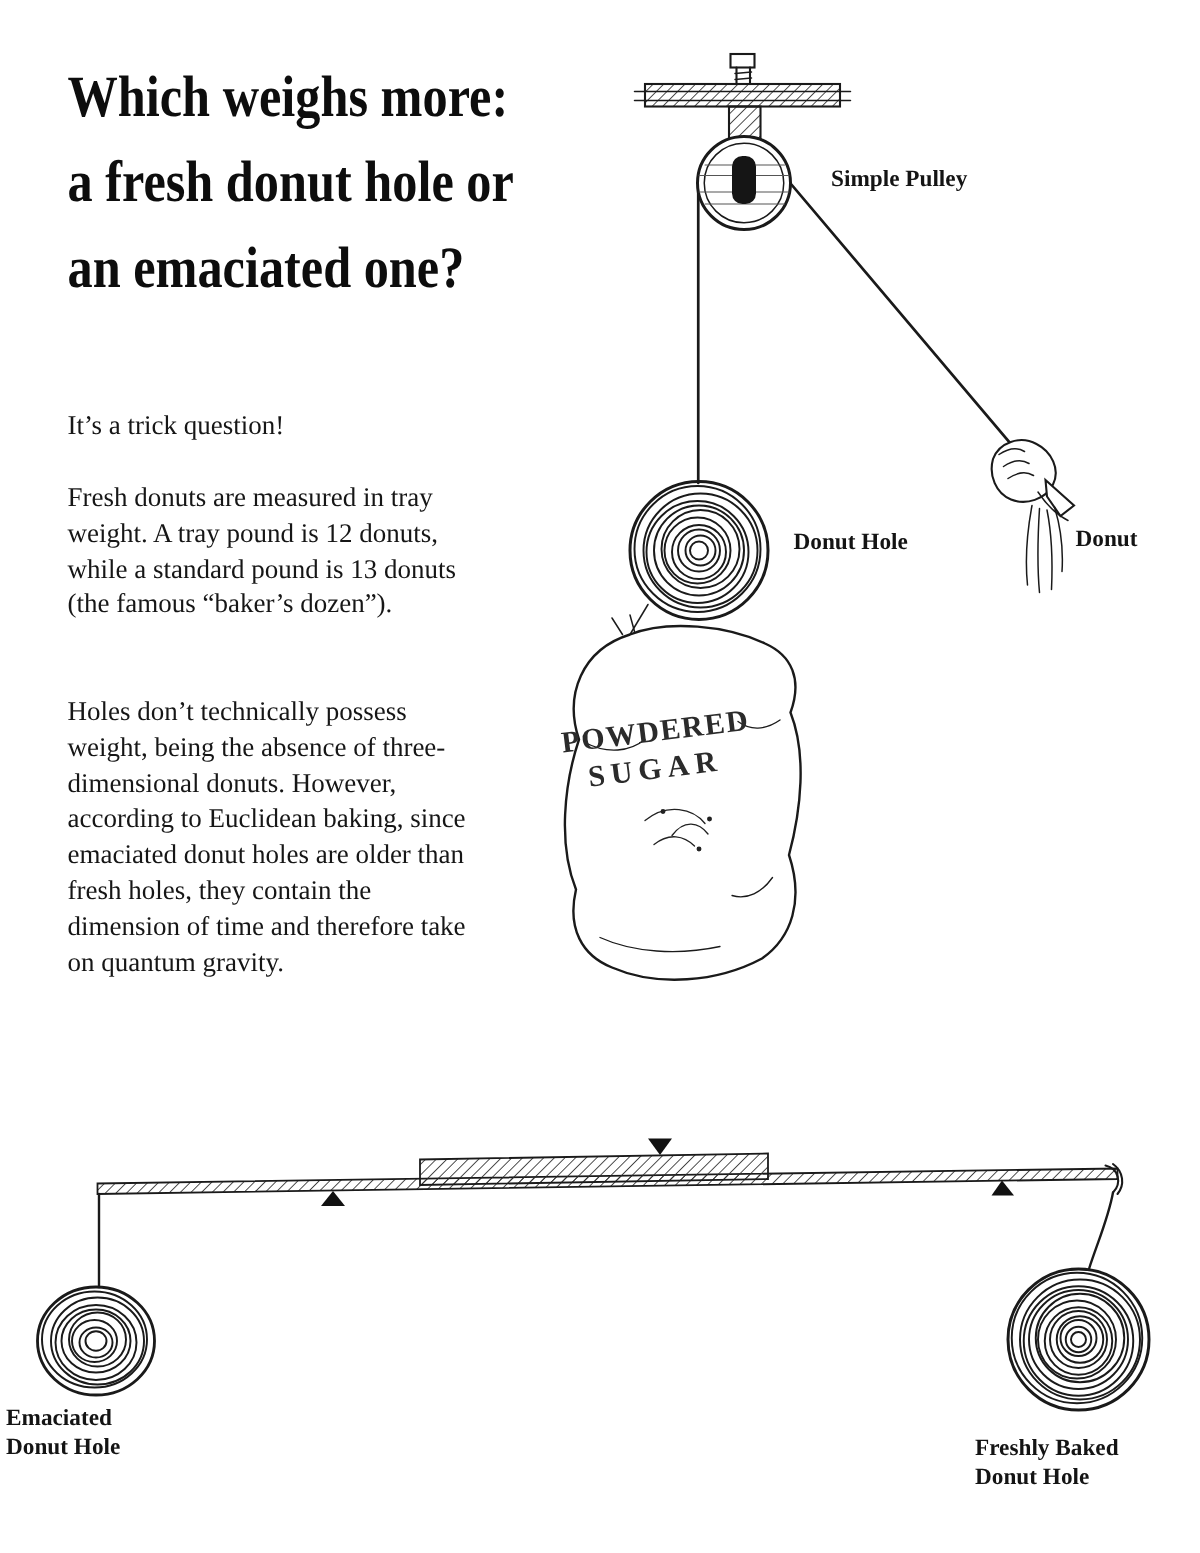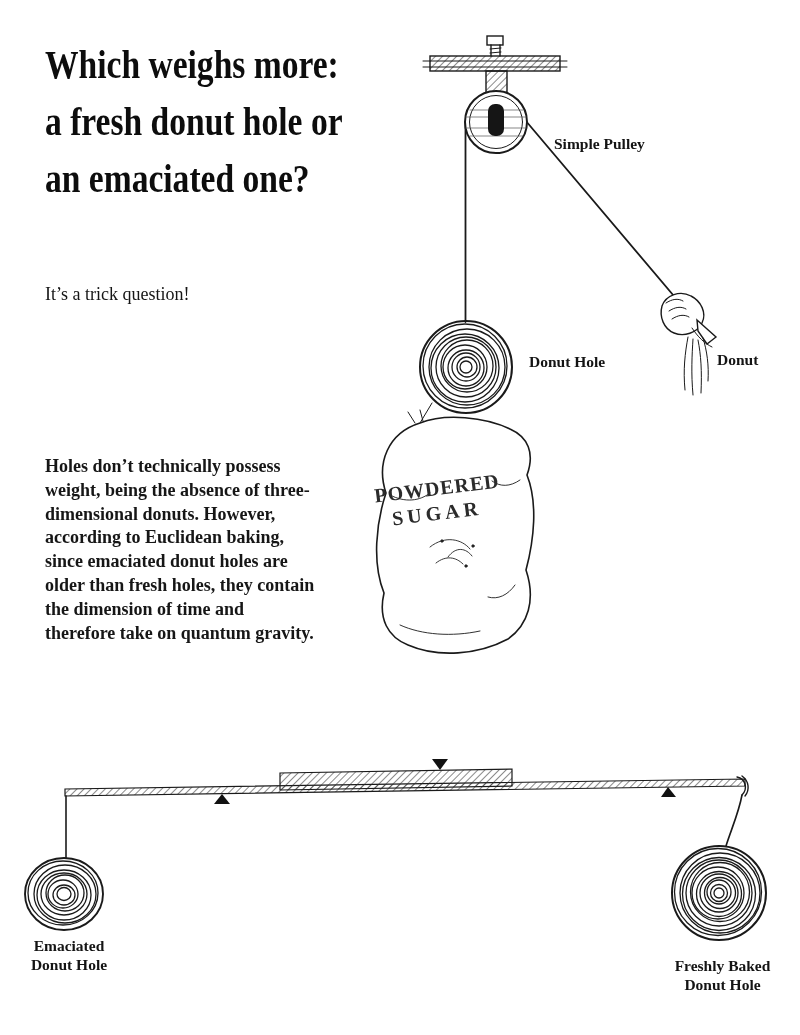--- a/index.html
+++ b/index.html
@@ -14,35 +14,35 @@
     position:absolute; left:45px; top:36px;
     font-weight:bold; font-size:39px; line-height:57px;
     color:#0d0d0d;
     transform:scaleX(0.86); transform-origin:left top;
     white-space:nowrap;
   }
   .title-line { display:block; }
 
   .para {
     position:absolute; left:45px; width:272px;
-    font-size:18px; line-height:23.8px; color:#161616;margin-top:11px;
+    font-size:18px; line-height:23.8px; color:#161616;
   }
   .p-intro   { top:272px; }
   .p-tray    { top:320px; }
-  .p-quantum { top:444px;font-weight:bold; }
+  .p-quantum { top:463px; }
 
   .ill-label {
     position:absolute; font-weight:bold; font-size:15.5px; line-height:19px;
     color:#141414; white-space:nowrap;
   }
-  .lbl-pulley { left:554px; top:110px;margin-top:24px; }
+  .lbl-pulley { left:554px; top:110px; }
   .lbl-donut  { left:529px; top:352px; }
   .lbl-baker  { left:717px; top:350px; }
 
-  .two-line { white-space:pre-line; text-align:center; }
+  .two-line { white-space:pre-line; text-align:left; }
   .lbl-emaciated { left:4px;   top:936px; width:130px; }
   .lbl-fresh     { left:650px; top:956px; width:145px; }
 
   .bag-text {
     position:absolute; width:130px; text-align:center;
     font-weight:bold; color:#2b2b2b;
     transform:rotate(-7deg);
   }
   .bag-line1 { left:372px; top:477px; font-size:20px; letter-spacing:1px; }
   .bag-line2 { left:372px; top:502px; font-size:20px; letter-spacing:4px; }
@@ -55,20 +55,21 @@
 
 <div class="page">
 
   <h1 class="title">
     <span class="title-line">Which weighs more:</span>
     <span class="title-line">a fresh donut hole or</span>
     <span class="title-line">an emaciated one?</span>
   </h1>
 
   <p class="para p-intro">It’s a trick question!</p>
+  <p class="para p-tray">Fresh donuts are measured in tray weight.  A tray pound is 12 donuts, while a standard pound is 13 donuts (the famous “baker’s dozen”).</p>
   <p class="para p-quantum">Holes don’t technically possess weight, being the absence of three-dimensional donuts.  However, according to Euclidean baking, since emaciated donut holes are older than fresh holes, they contain the dimension of time and therefore take on quantum gravity.</p>
 
   <svg class="pulley-svg" width="430" height="650" viewBox="0 0 430 650" xmlns="http://www.w3.org/2000/svg">
     <defs>
       <pattern id="hatchA" patternUnits="userSpaceOnUse" width="5" height="5" patternTransform="rotate(45)">
         <line x1="0" y1="0" x2="0" y2="5" stroke="#2a2a2a" stroke-width="1.1"></line>
       </pattern>
     </defs>
 
     <g fill="none" stroke="#1a1a1a" stroke-width="1.4" stroke-linecap="round">

